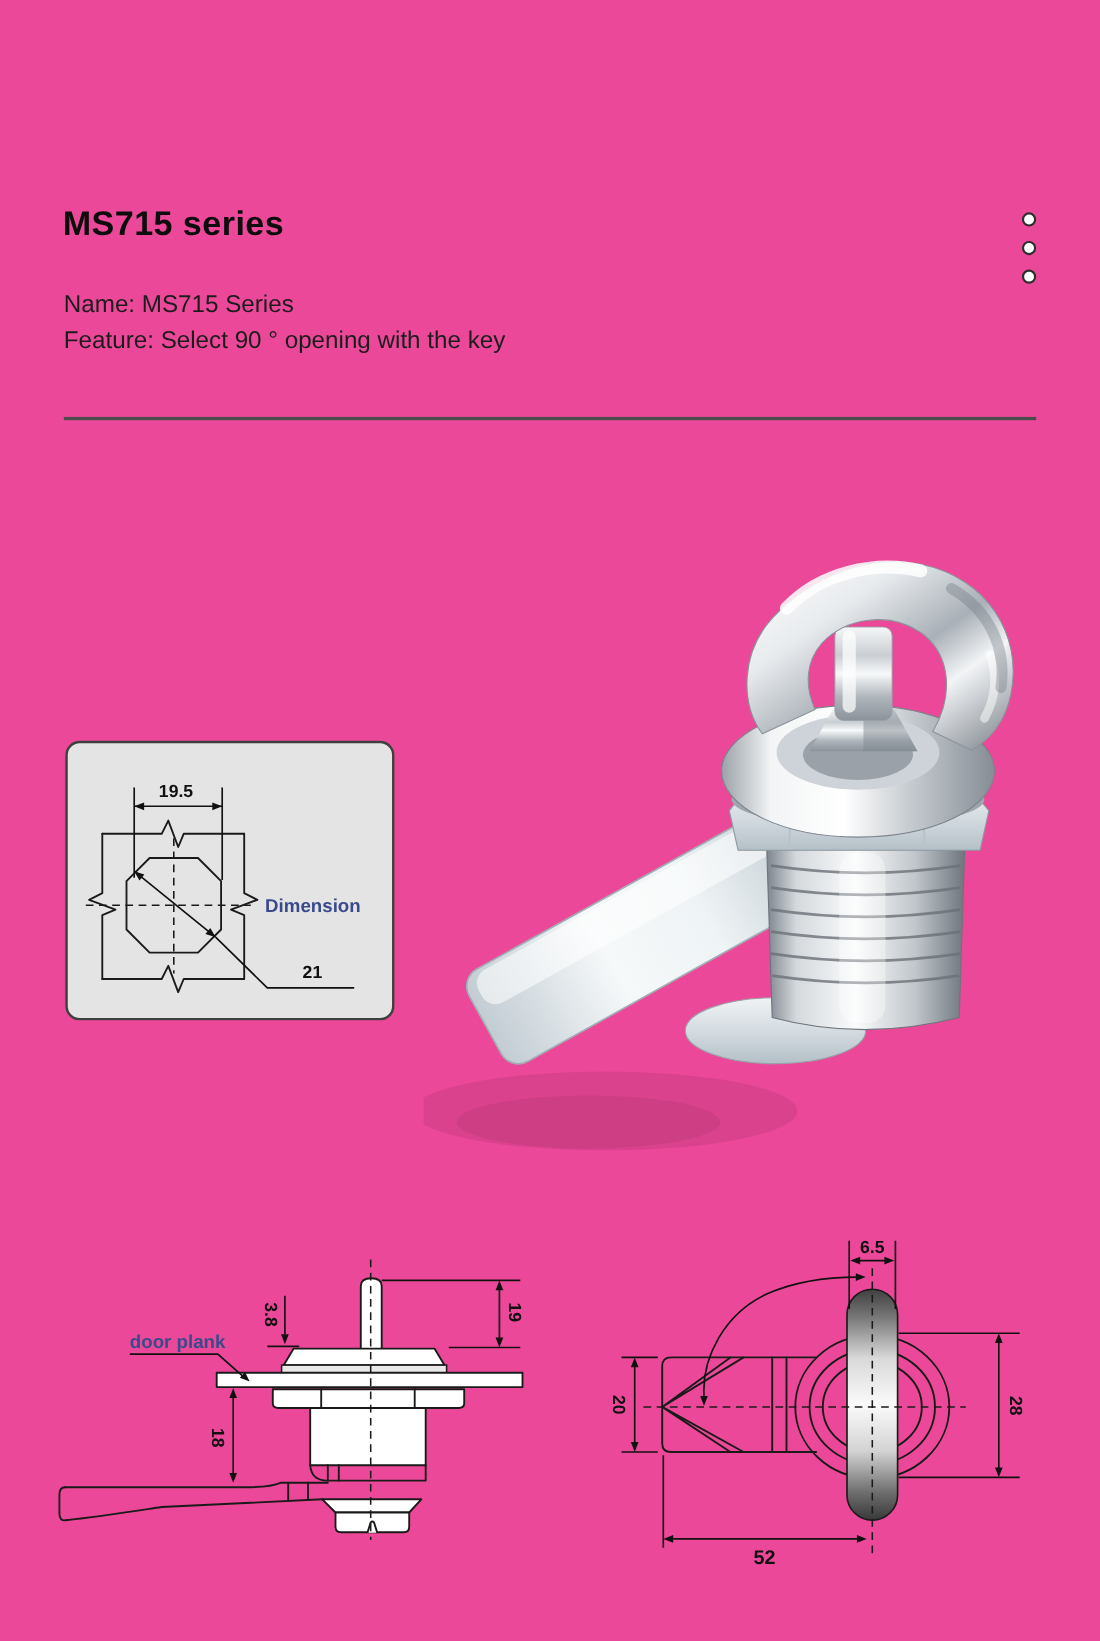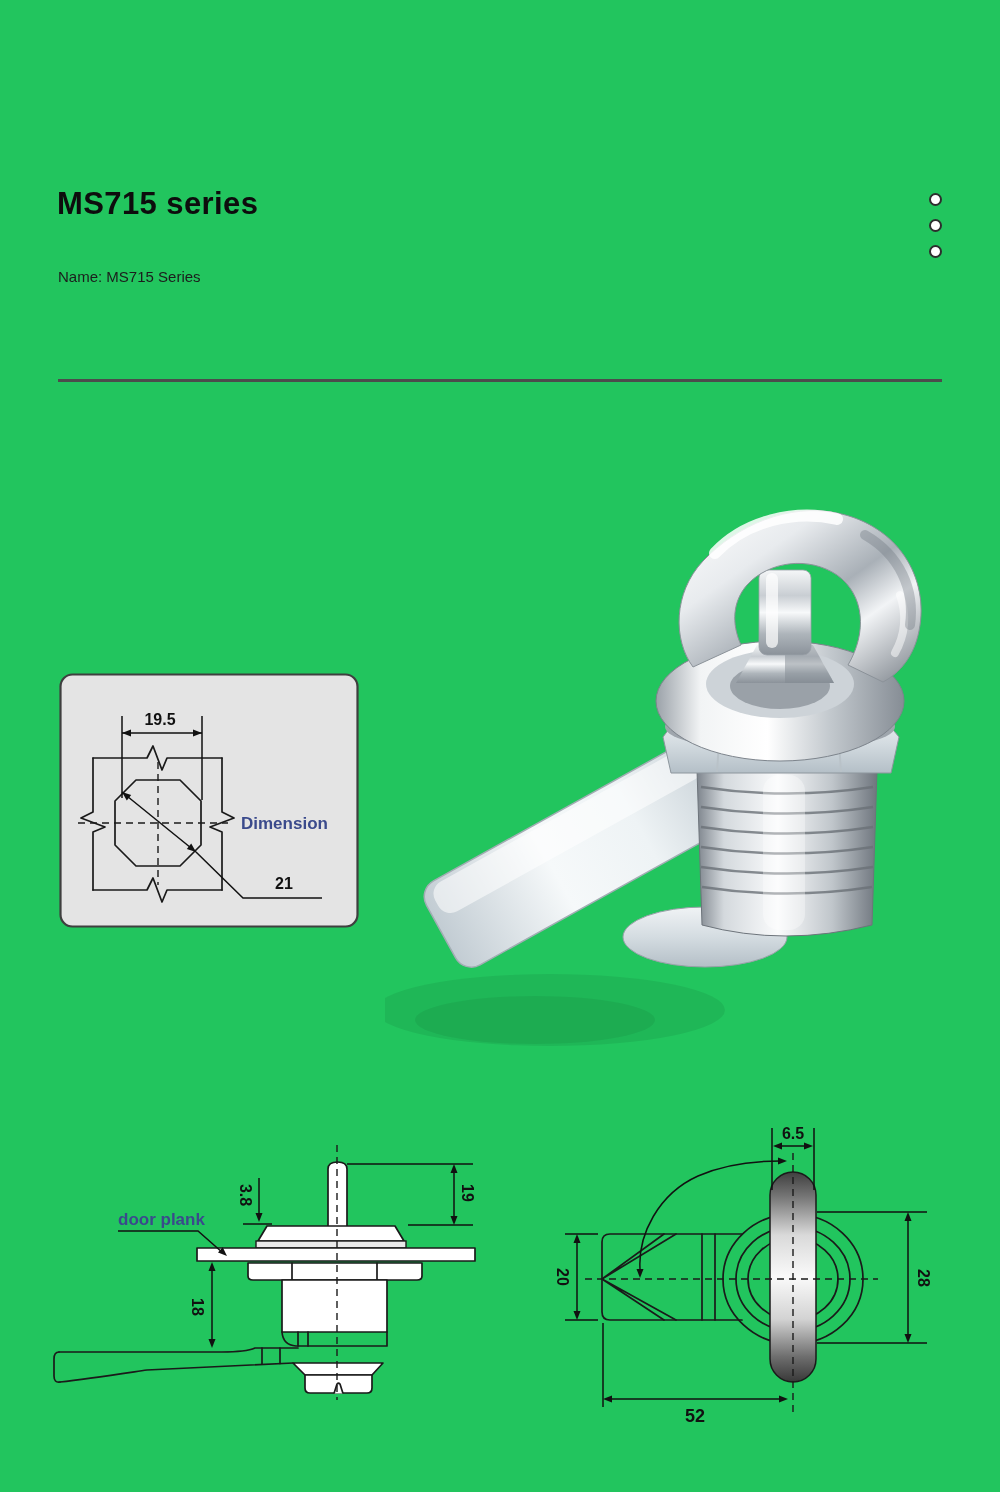--- a/index.html
+++ b/index.html
@@ -1,25 +1,25 @@
 <!DOCTYPE html>
 <html><head>
 <meta charset="utf-8">
 <style>
   html,body { margin:0; padding:0; background:#ffffff; }
-  .page { position:relative; width:1000px; height:1492px; background:#22c55e;
+  .page { position:relative; width:1000px; height:1492px; background:#ec4899;
           font-family:"Liberation Sans", sans-serif; overflow:hidden; }
 
   .title { position:absolute; left:57px; top:186px; font-size:31px; font-weight:700;
            color:#0d0d0d; letter-spacing:.4px; }
 
   .dots { position:absolute; left:929px; top:193px; display:flex; flex-direction:column; gap:13px; }
   .dot  { width:9px; height:9px; border:2px solid #2e2e2e; border-radius:50%; background:#fff; }
 
-  .specs { position:absolute; left:58px; top:261px; font-size:15px; color:#1c1c1c; }
+  .specs { position:absolute; left:58px; top:261px; font-size:22px; color:#1c1c1c; }
   .spec-line { height:32px; line-height:32px; white-space:pre; }
 
   .rule { position:absolute; left:58px; top:379px; width:884px; height:2.5px; background:#4c4c4c; }
 
   .abs { position:absolute; }
 
   
   .ln  { stroke:#1a1a1a; stroke-width:1.7; fill:none; stroke-linejoin:round; stroke-linecap:round; }
   .lnf { stroke:#1a1a1a; stroke-width:1.7; fill:#ffffff; stroke-linejoin:round; }
   .dim { stroke:#111111; stroke-width:1.5; fill:none; stroke-linecap:butt; }
@@ -37,20 +37,21 @@
   <div class="title">MS715 series</div>
 
   <div class="dots">
     <div class="dot"></div>
     <div class="dot"></div>
     <div class="dot"></div>
   </div>
 
   <div class="specs">
     <div class="spec-line">Name: MS715 Series</div>
+    <div class="spec-line">Feature: Select 90 ° opening with the key</div>
   </div>
 
   <div class="rule"></div>
 
   <svg class="abs" style="left:59px; top:673px;" width="300" height="255" viewBox="0 0 300 255">
     <rect x="1.5" y="1.5" width="297" height="252" rx="12" fill="#E4E4E4" stroke="#3f3f3f" stroke-width="2.2"></rect>
 
     <g>
       <path class="ln" d="M34,85 L88,85 L94,73 L103,97 L108,85 L163,85"></path>
       <path class="ln" d="M34,217 L88,217 L94,205 L103,229 L108,217 L163,217"></path>

